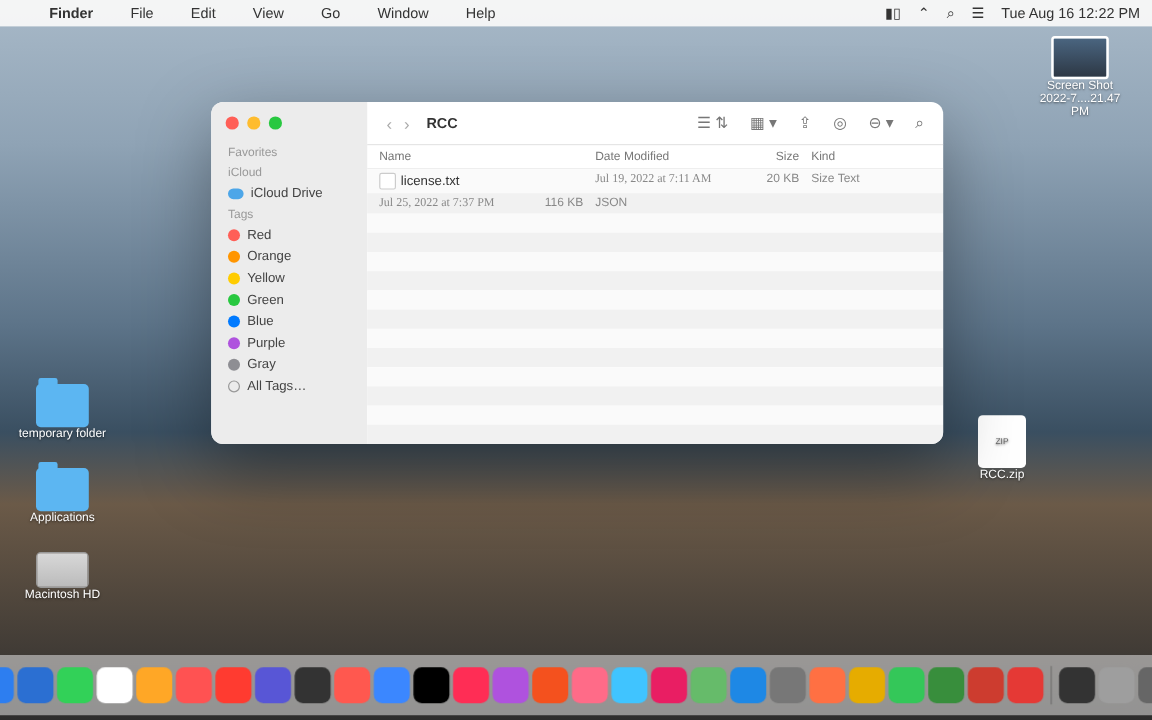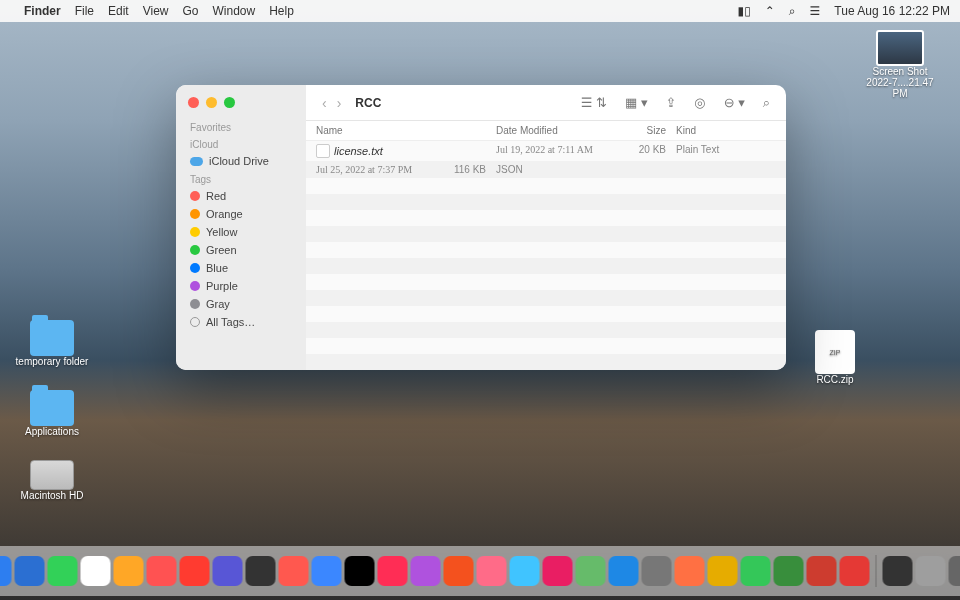--- a/index.html
+++ b/index.html
@@ -1,18 +1,18 @@
 <!DOCTYPE html>
 <html><head>
 <meta charset="utf-8">
 <style>
 * { margin: 0; padding: 0; box-sizing: border-box; font-family: -apple-system, BlinkMacSystemFont, "Helvetica Neue", sans-serif; }
 body { width: 960px; height: 600px; overflow: hidden; position: relative; background: linear-gradient(180deg, #a8b9c8 0%, #8fa3b5 20%, #5d7489 45%, #3a4f61 60%, #6b5a48 70%, #2d2d2d 100%); }
 .menubar { height: 22px; background: rgba(248,248,248,0.95); display: flex; align-items: center; padding: 0 10px; font-size: 12px; color: #333; }
-.menubar-left { display: flex; gap: 14px; align-items: center; justify-content: center; }
+.menubar-left { display: flex; gap: 31px; align-items: center; justify-content: center; }
 .menubar-left .app { font-weight: 600; }
 .menubar-right { margin-left: auto; display: flex; gap: 14px; align-items: center; }
 .apple { font-size: 13px; }
 .desktop-icon { position: absolute; display: flex; flex-direction: column; align-items: center; width: 80px; color: #fff; font-size: 10px; text-align: center; text-shadow: 0 1px 2px rgba(0,0,0,0.6); }
 .desktop-icon .folder { width: 44px; height: 36px; background: #5cb6f2; border-radius: 4px; position: relative; }
 .desktop-icon .folder:before { content: ''; position: absolute; top: -5px; left: 2px; width: 16px; height: 7px; background: #5cb6f2; border-radius: 2px 2px 0 0; }
 .desktop-icon .hd { width: 44px; height: 30px; background: linear-gradient(#d8d8d8,#bbb); border-radius: 4px; border: 1px solid #999; }
 .desktop-icon .thumb { width: 48px; height: 36px; background: linear-gradient(#4a6580,#2d3845); border: 2px solid #fff; border-radius: 3px; }
 .desktop-icon .zip { width: 40px; height: 44px; background: #fff; border-radius: 4px; display: flex; align-items: center; justify-content: center; color: #666; font-size: 7px; }
 .finder-window { position: absolute; left: 176px; top: 85px; width: 610px; height: 285px; background: #fff; border-radius: 10px; box-shadow: 0 20px 60px rgba(0,0,0,0.35); display: flex; overflow: hidden; }
@@ -31,21 +31,21 @@
 .toolbar .btn { color: #777; font-size: 13px; padding: 2px 4px; display: flex; align-items: center; gap: 2px; }
 .headers { display: flex; padding: 4px 10px; font-size: 10px; color: #777; border-bottom: 1px solid #eee; }
 .headers .col-name { flex: 0 0 180px; }
 .headers .col-date { flex: 0 0 120px; }
 .headers .col-size { flex: 0 0 60px; text-align: right; padding-right: 10px; }
 .headers .col-kind { flex: 1; }
 .file-list { flex: 1; font-size: 11px; color: #333; }
 .file-row { display: flex; padding: 3px 10px; }
 .file-row:nth-child(odd) { background: #fafafa; }
 .file-row:nth-child(even) { background: #f1f1f1; }
-.file-row .col-name { flex: 0 0 180px; display: flex; align-items: center; gap: 4px; font-style: italic; }
+.file-row .col-name { flex: 0 0 180px; display: flex; align-items: center; gap: 4px; }
 .file-row .col-date { flex: 0 0 120px; color: #888; font-size: 10px; font-family: Liberation Serif, serif; }
 .file-row .col-size { flex: 0 0 60px; text-align: right; padding-right: 10px; color: #888; font-size: 10px; }
 .file-row .col-kind { flex: 1; color: #888; font-size: 10px; }
 .file-icon { width: 14px; height: 14px; background: #fff; border: 1px solid #ccc; border-radius: 2px; }
 .stripe { height: 16px; }
 .stripe:nth-child(odd) { background: #fafafa; }
 .stripe:nth-child(even) { background: #f1f1f1; }
 .dock { position: absolute; bottom: 4px; left: 50%; transform: translateX(-50%); height: 50px; background: rgba(230,230,230,0.55); border-radius: 14px; display: flex; align-items: center; padding: 0 8px; gap: 3px; backdrop-filter: blur(10px); }
 .dock .app { width: 30px; height: 30px; border-radius: 7px; display: flex; align-items: center; justify-content: center; font-size: 14px; color: #fff; }
 .dock .sep { width: 1px; height: 32px; background: rgba(0,0,0,0.25); margin: 0 3px; }
@@ -82,21 +82,21 @@
   <span>temporary folder</span>
 </div>
 <div class="desktop-icon" style="left:12px;top:390px">
   <div class="folder"></div>
   <span>Applications</span>
 </div>
 <div class="desktop-icon" style="left:12px;top:460px">
   <div class="hd"></div>
   <span>Macintosh HD</span>
 </div>
-<div class="desktop-icon" style="left:795px;top:330px">
+<div class="desktop-icon" style="left:795px;top:346px">
   <div class="zip">ZIP</div>
   <span>RCC.zip</span>
 </div>
 
 <div class="finder-window">
   <div class="sidebar">
     <div class="traffic">
       <div class="tl" style="background:#ff5f57"></div>
       <div class="tl" style="background:#febc2e"></div>
       <div class="tl" style="background:#28c840"></div>
@@ -164,21 +164,21 @@
       <div class="col-kind">Kind</div>
     </div>
     <div class="file-list" id="file-list">
         <div class="file-row">
           <div class="col-name">
             <span class="file-icon"></span>
             <span>license.txt</span>
           </div>
           <div class="col-date">Jul 19, 2022 at 7:11 AM</div>
           <div class="col-size">20 KB</div>
-          <div class="col-kind">Plain Text</div>
+          <div class="col-kind">Size Text</div>
         </div>
         <div class="file-row">
           <div class="col-date">Jul 25, 2022 at 7:37 PM</div>
           <div class="col-size">116 KB</div>
           <div class="col-kind">JSON</div>
         </div>
         <div class="stripe"></div>
         <div class="stripe"></div>
         <div class="stripe"></div>
         <div class="stripe"></div>

